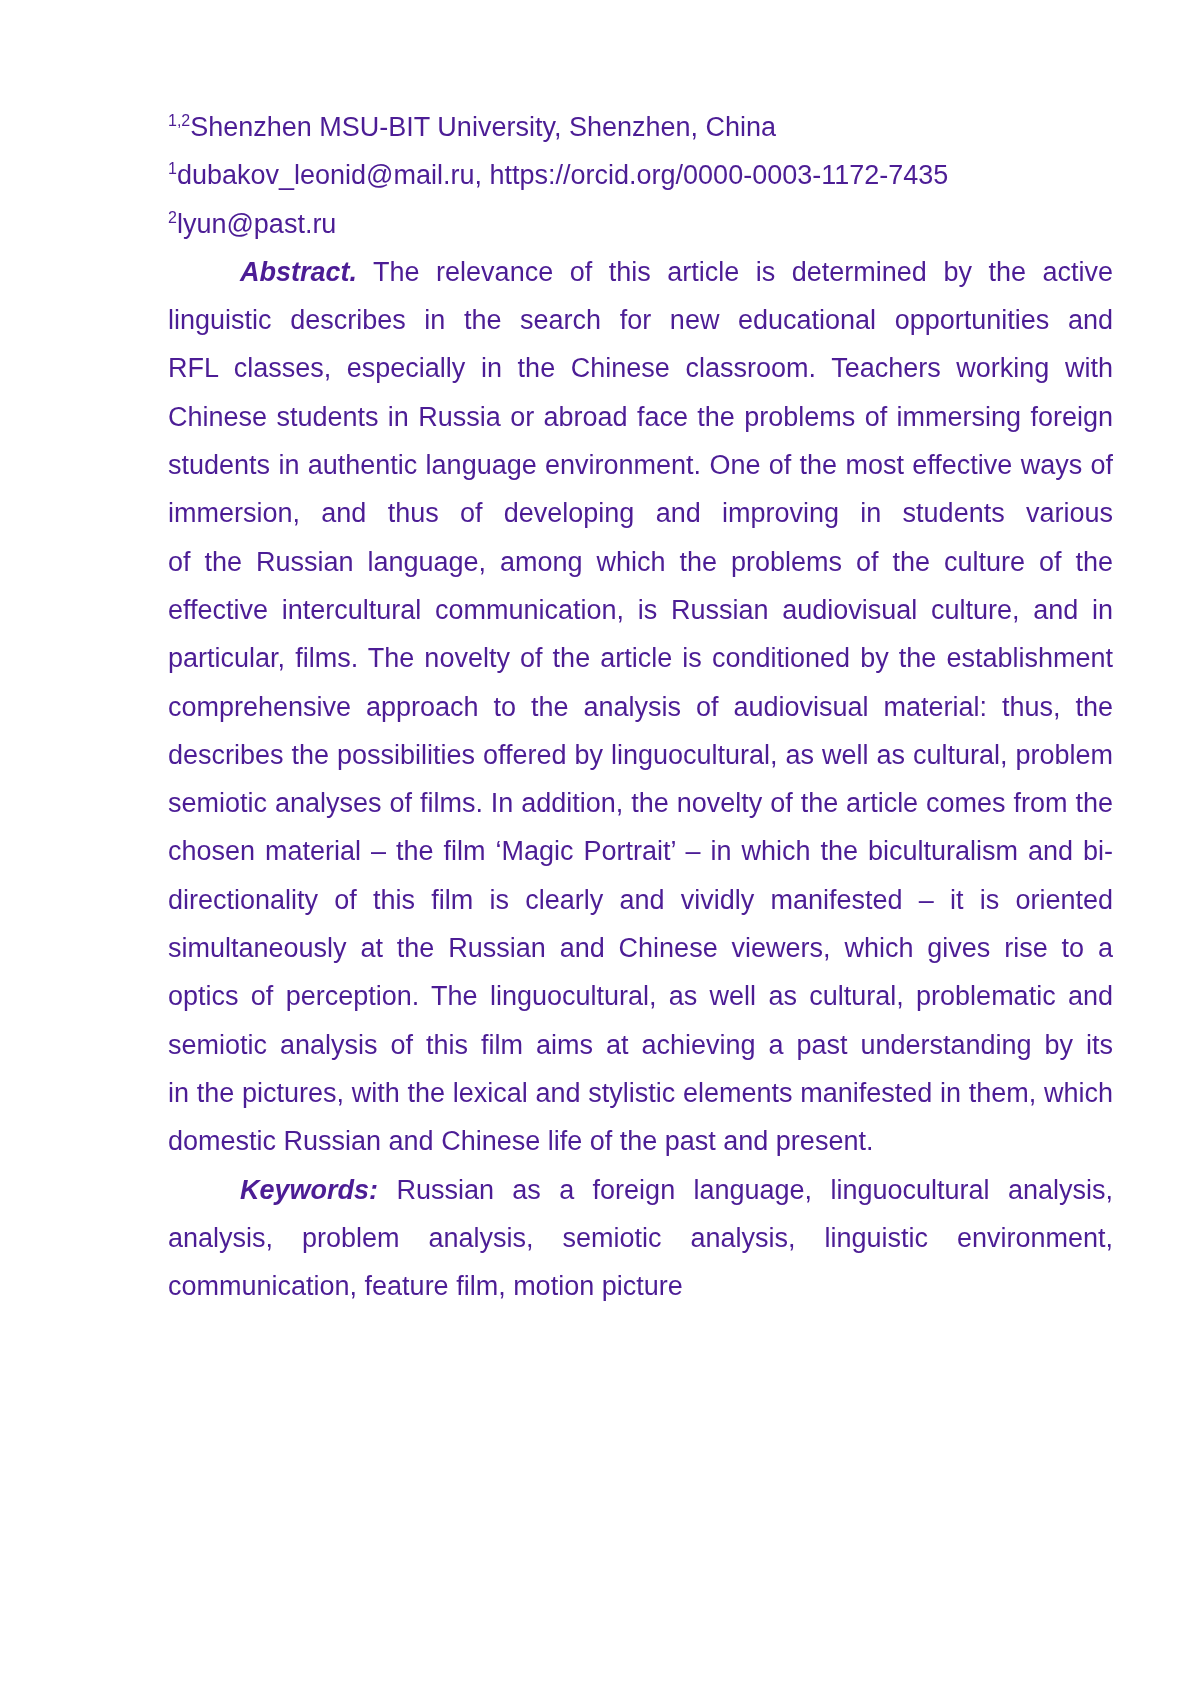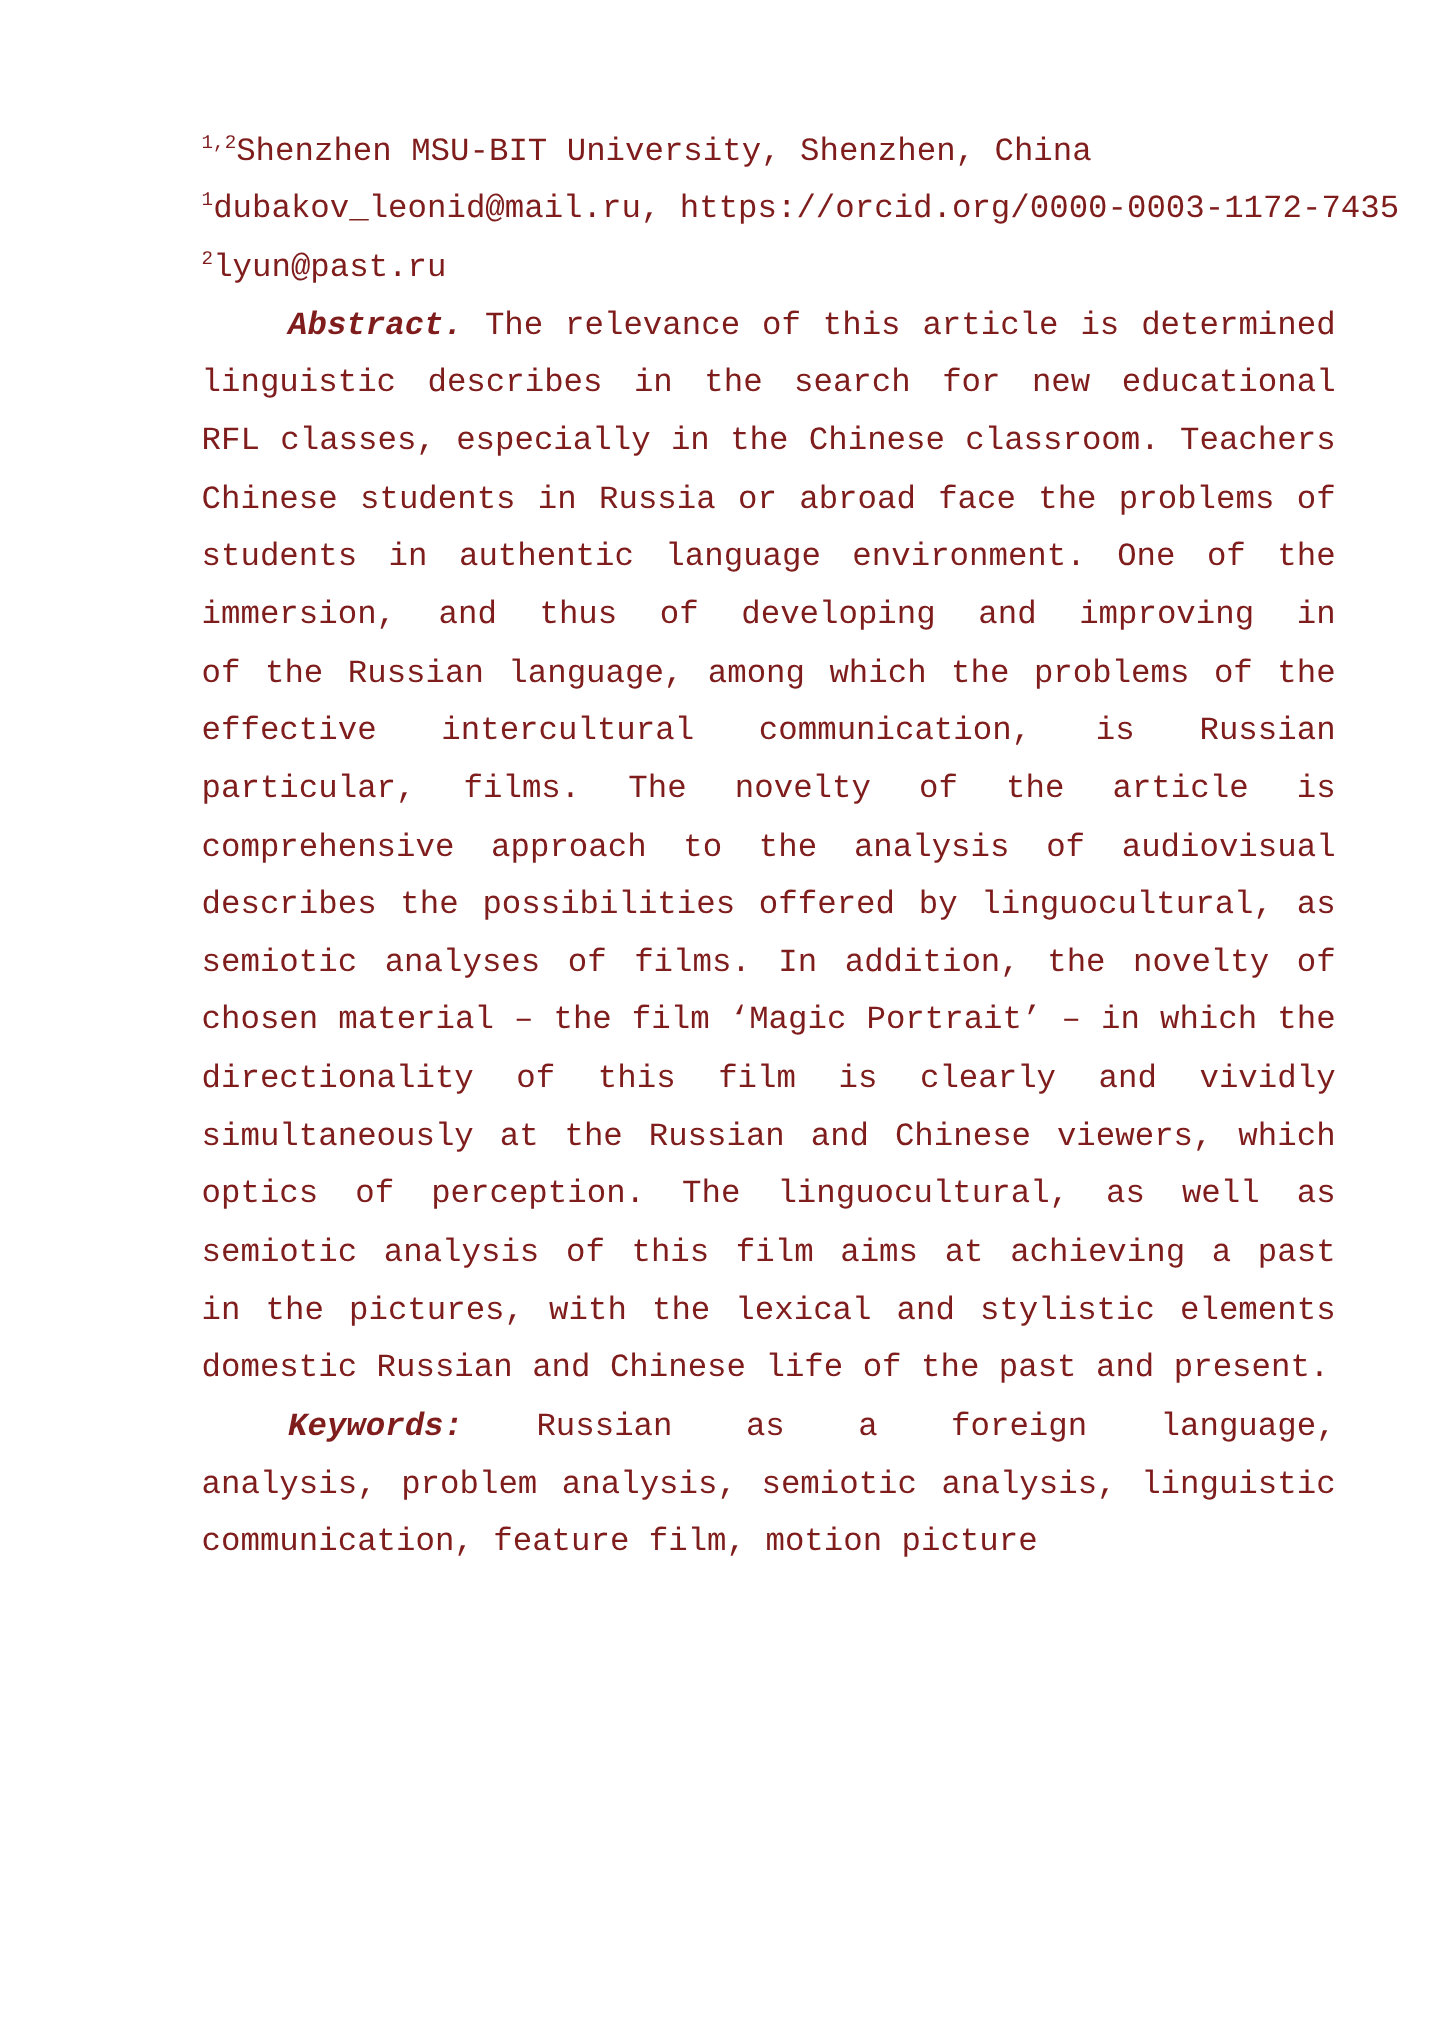--- a/index.html
+++ b/index.html
@@ -11,24 +11,24 @@
     width: 1200px;
     height: 1697px;
     position: relative;
     overflow: hidden;
   }
   .page {
     position: absolute;
     left: 168px;
     top: 103px;
     width: 945px;
-    font-family: Liberation Mono, monospace;
+    font-family: Liberation Sans, sans-serif;
     font-size: 27px;
     line-height: 48.3px;
-    color: #7f1d1d;
+    color: #4c1d95;
   }
   .line {
     display: block;
     white-space: nowrap;
     height: 48.3px;
   }
   .just {
     text-align: justify;
     text-align-last: justify;
     white-space: normal;

